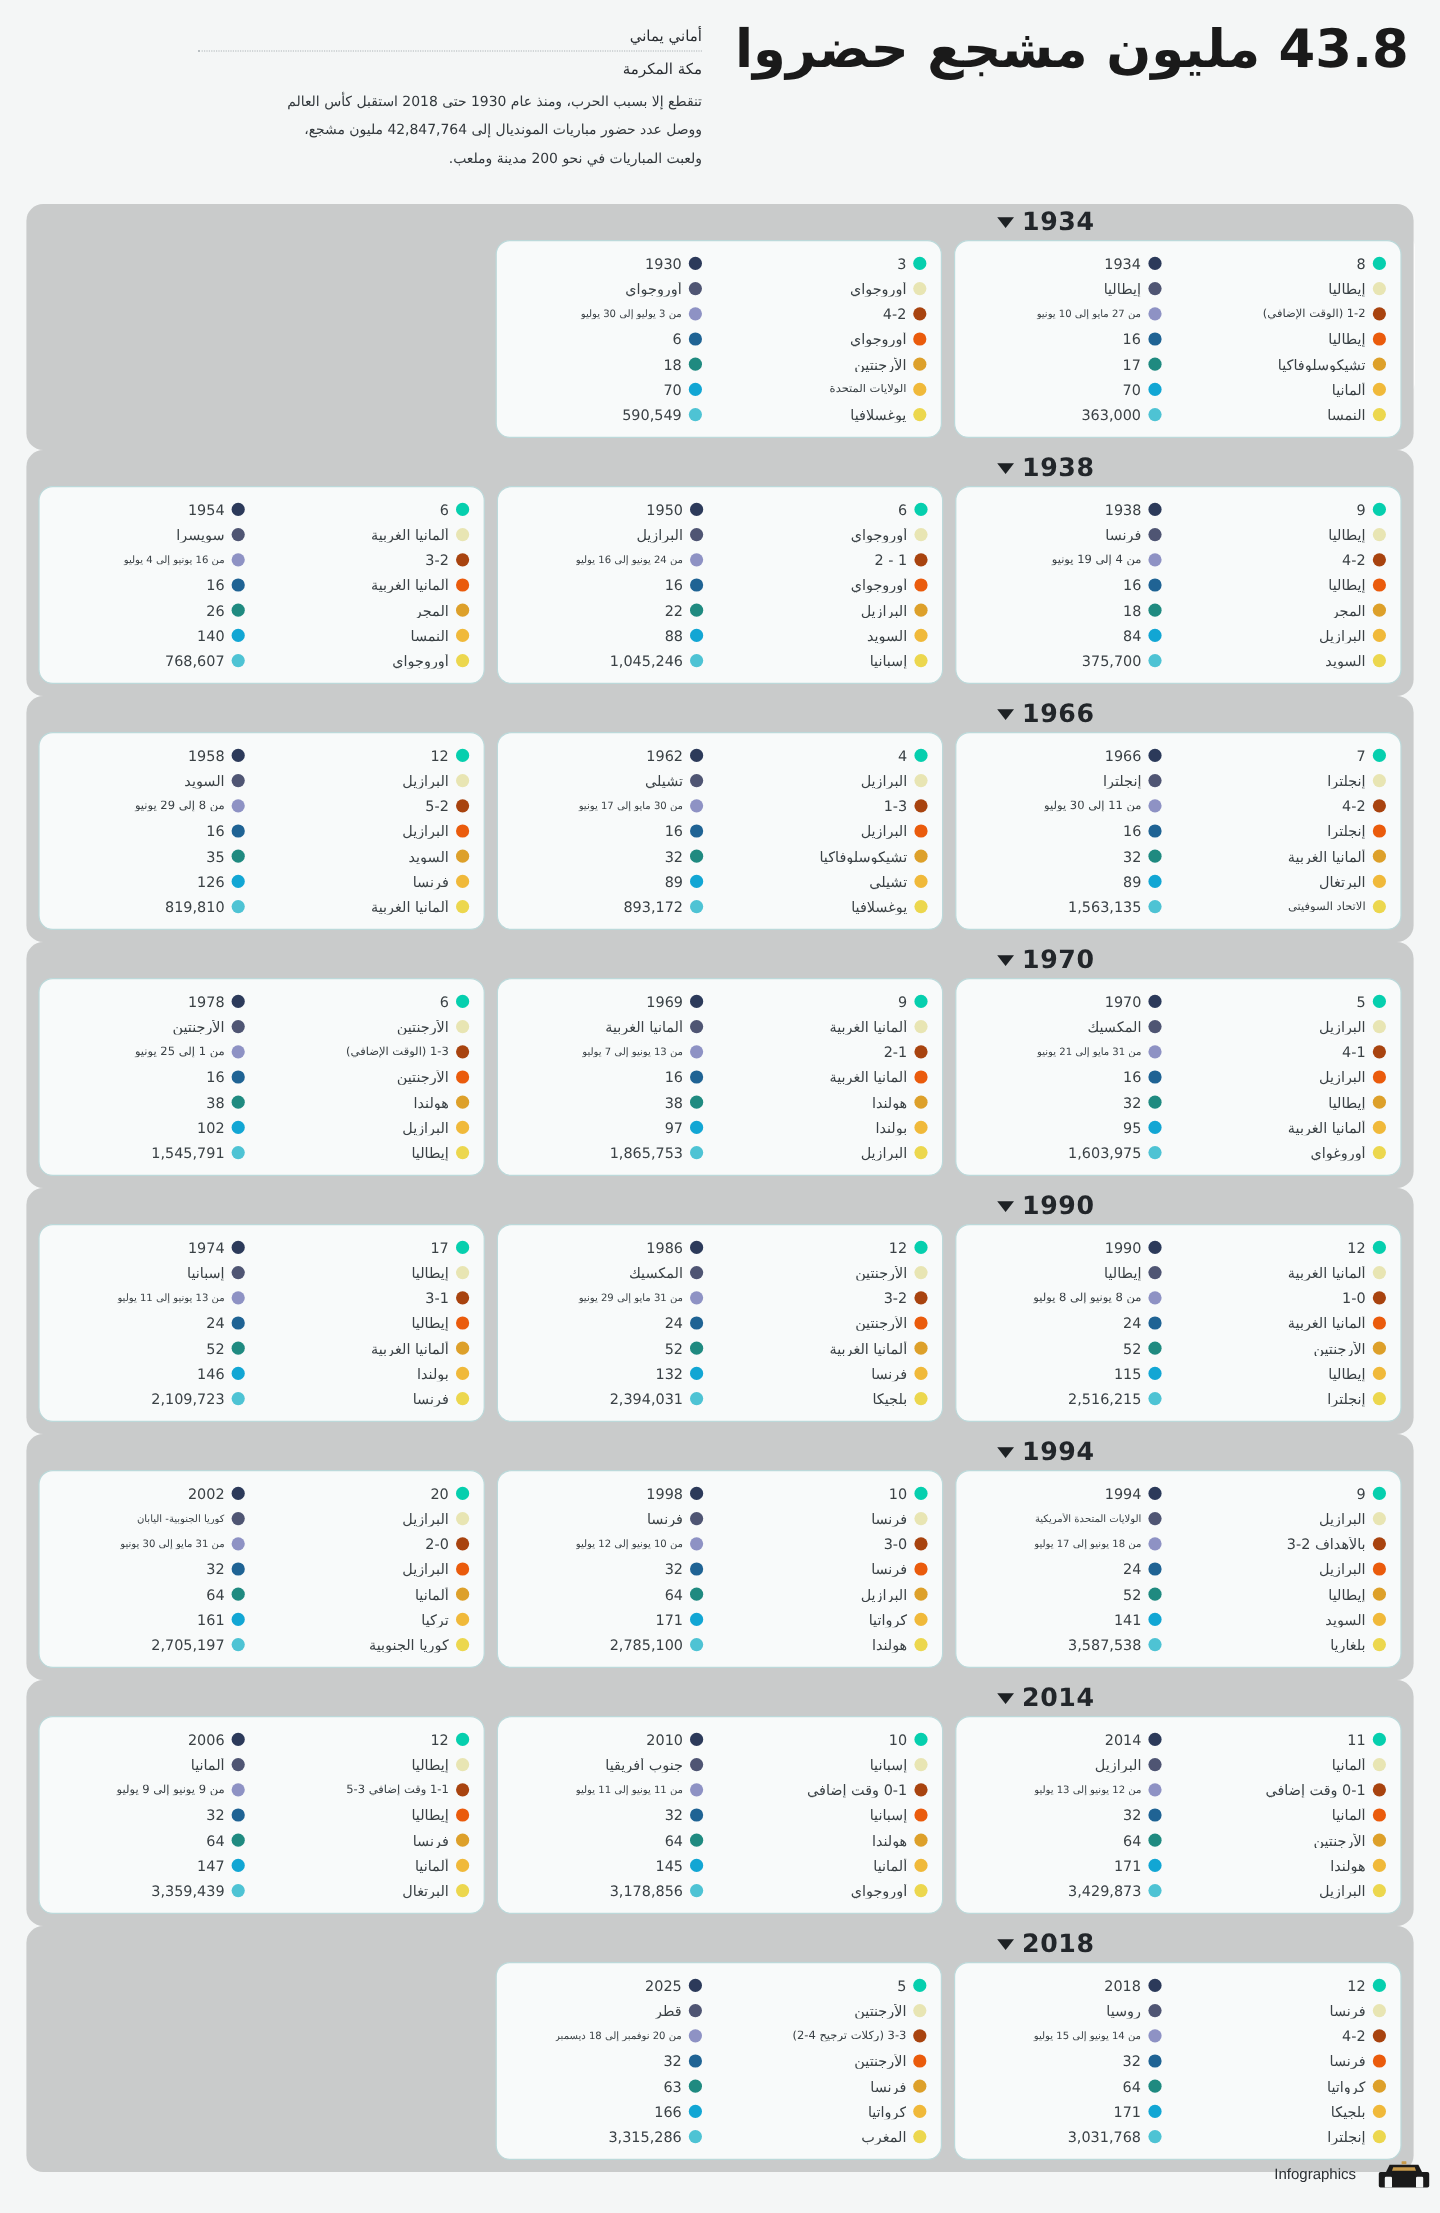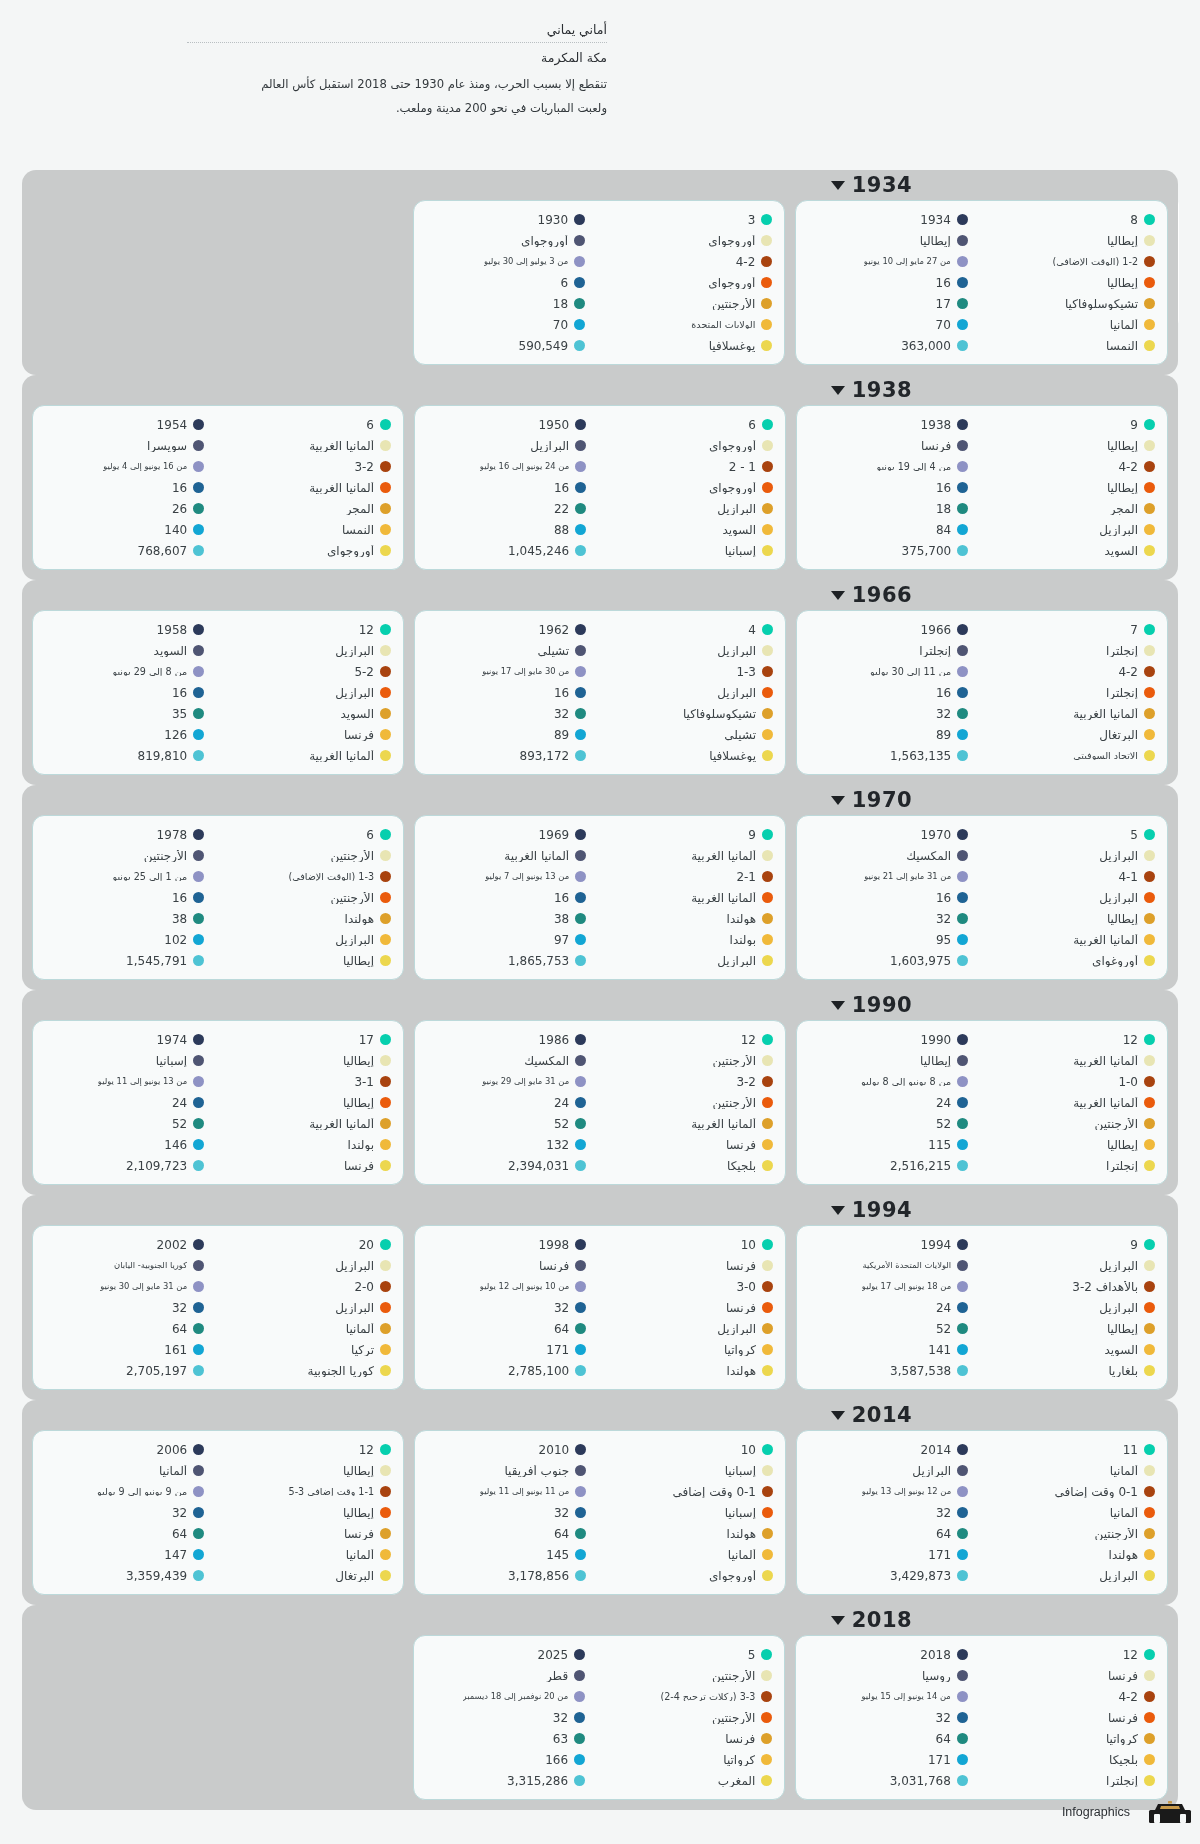--- a/index.html
+++ b/index.html
@@ -32,21 +32,21 @@
   .title-line{
     font-size:44px;
     font-weight:bold;
     line-height:1.28;
     color:#1a1a1a;
     letter-spacing:-0.5px;
     white-space:nowrap;
   }
   .byline-block{
     width:420px;
-    margin-right:7px;
+    margin-right:29px;
     text-align:right;
     padding-top:8px;
     box-sizing:border-box;
   }
   .author{
     font-size:12.5px;
     color:#2b2f33;
     margin-bottom:5px;
   }
   .rule{
@@ -187,27 +187,29 @@
   }
   .logo{
     width:60px;height:34px;position:relative;display:block;
   }
 </style>
 </head>
 <body>
 
 <div class="header">
   <div class="title-block">
+    <div class="title-line">43.8 مليون مشجع حضروا</div>
   </div>
   <div class="byline-block">
     <div class="author">أماني يماني</div>
     <div class="rule"></div>
     <div class="city">مكة المكرمة</div>
     <div class="lede">
       <p>تنقطع إلا بسبب الحرب، ومنذ عام 1930 حتى 2018 استقبل كأس العالم</p>
+      <p>ووصل عدد حضور مباريات المونديال إلى 42,847,764 مليون مشجع،</p>
       <p>ولعبت المباريات في نحو 200 مدينة وملعب.</p>
     </div>
   </div>
 </div>
 
 <div class="legend">
   <div class="legend-col" id="legend-left">
       <div class="legend-item">
         <span class="legend-dot" style="background: rgb(6, 207, 174);"></span>
         <span class="legend-label">المدن والملاعب</span>

